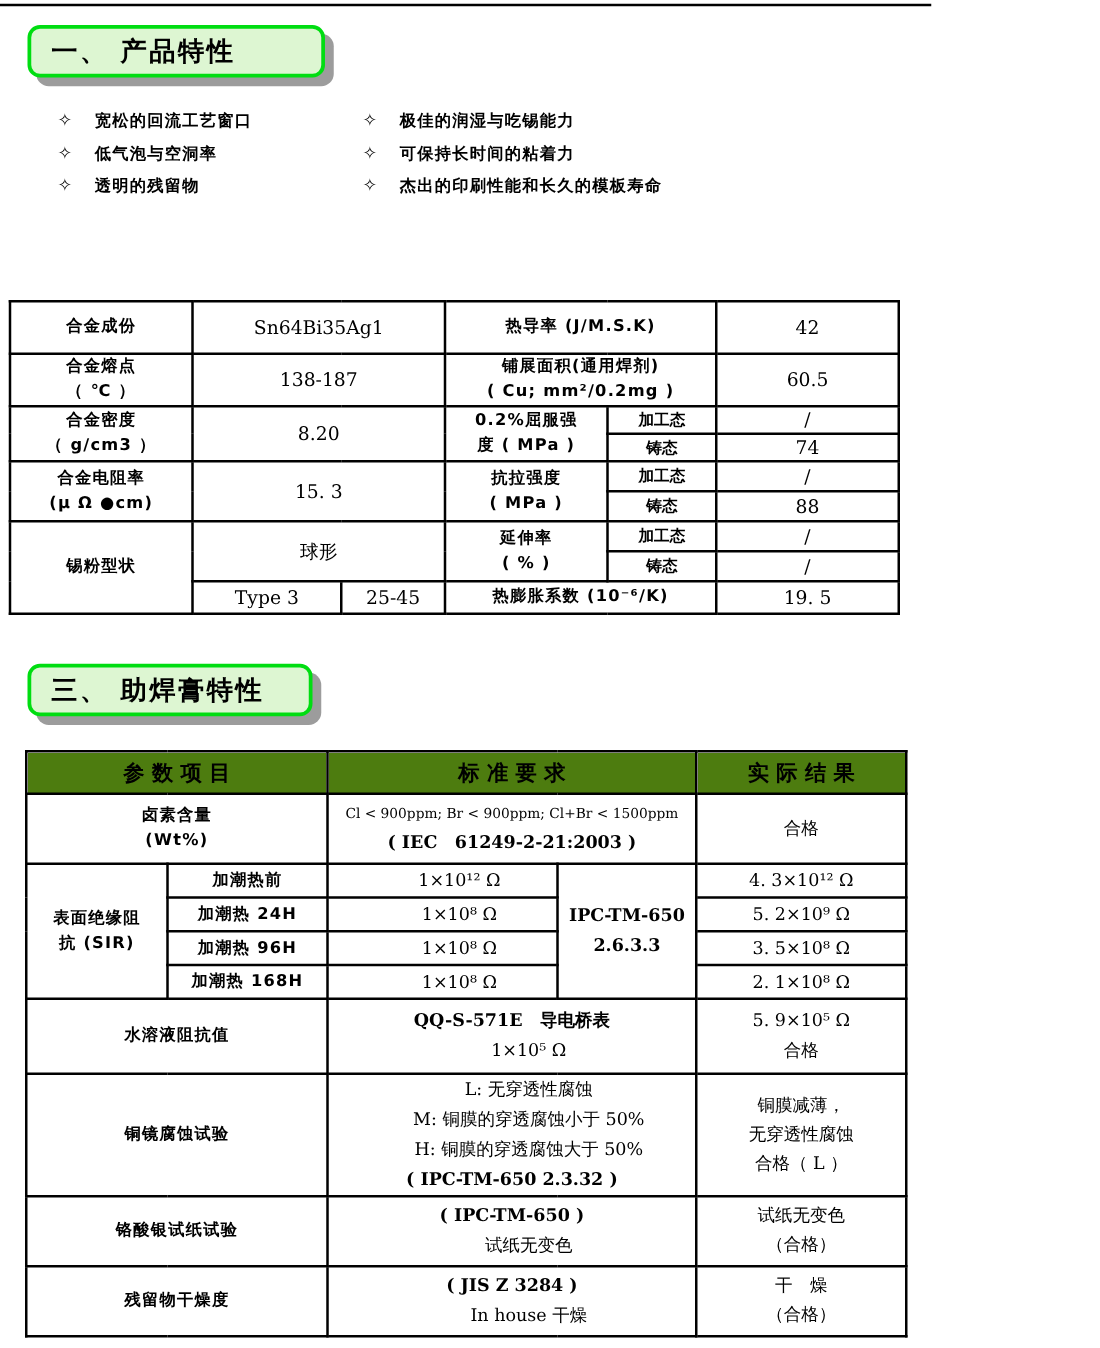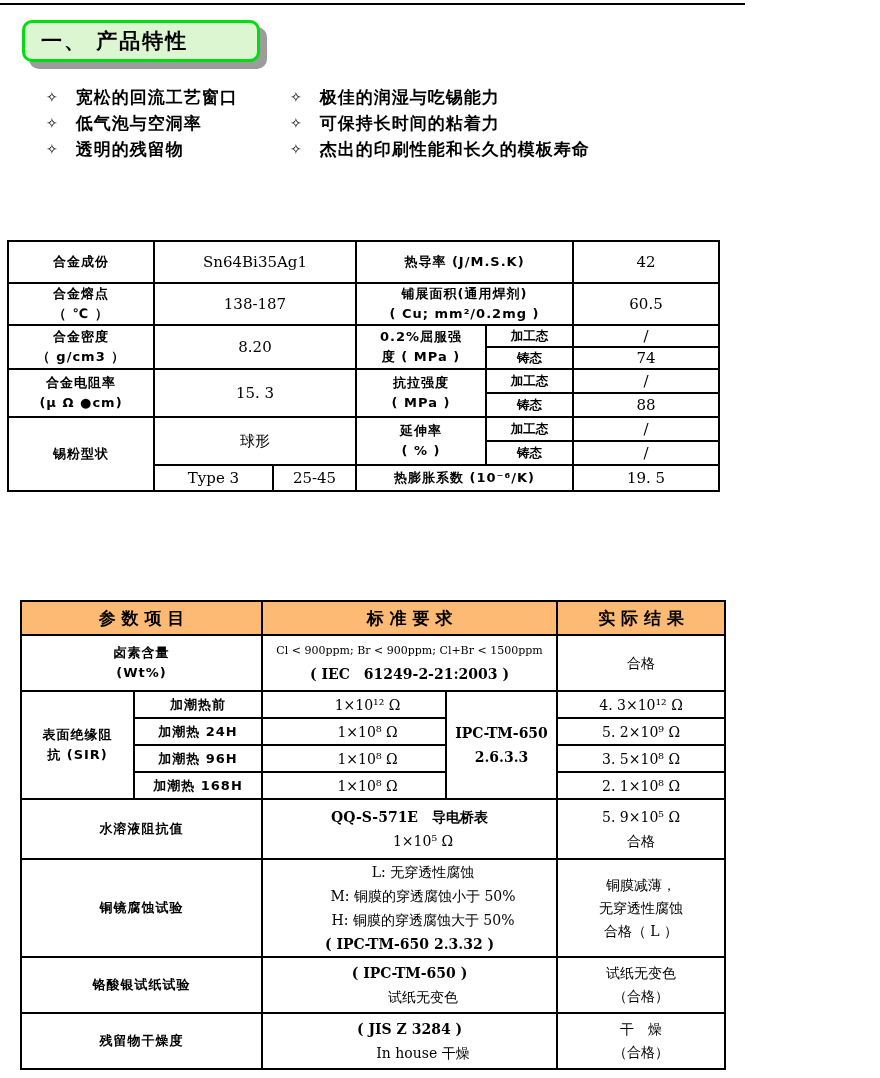--- a/index.html
+++ b/index.html
@@ -15,35 +15,35 @@
   .badge span{font-family:"DejaVu Sans","Liberation Sans",sans-serif;font-weight:bold;
               font-size:21px;letter-spacing:2px;}
   #badge1{left:22px;top:20px;width:238px;}
   #badge2{left:22px;top:176px;width:238px;}
   #badge3{left:22px;top:531px;width:228px;}
 
   
   .feat-row{position:absolute;height:26px;display:flex;align-items:center;}
   .diamond{font-family:"DejaVu Sans",sans-serif;font-size:14px;margin-right:18px;line-height:1;}
   .feat-label{font-family:"DejaVu Sans","Liberation Sans",sans-serif;font-weight:bold;
-              font-size:17px;letter-spacing:1px;}
+              font-size:13px;letter-spacing:1px;}
 
   
   table{border-collapse:collapse;table-layout:fixed;position:absolute;background:#fff;}
   td,th{border:2px solid #000;text-align:center;vertical-align:middle;padding:0;overflow:hidden;}
   #alloy-table{left:7px;top:240px;width:711px;border-radius:31px;}
   #flux-table{left:20px;top:600px;width:704px;}
 
   .cl{font-family:"DejaVu Sans","Liberation Sans",sans-serif;font-weight:bold;font-size:13px;
       line-height:20px;letter-spacing:1px;}
   .num{font-family:"DejaVu Serif","Liberation Serif",serif;font-size:15px;}
   .state{font-family:"DejaVu Sans","Liberation Sans",sans-serif;font-weight:bold;font-size:12.5px;}
 
   #flux-table th{font-family:"DejaVu Sans","Liberation Sans",sans-serif;font-weight:bold;
-                 font-size:17px;background:#fdba74;}
+                 font-size:17px;background:#4d7c0f;}
   .stdv{font-family:"DejaVu Serif","Liberation Serif",serif;font-size:14px;line-height:24px;padding-left:27px;}
   .stdsmall{font-family:"DejaVu Serif","Liberation Serif",serif;font-size:11px;line-height:22px;}
   .stdbold{font-family:"DejaVu Serif","Liberation Serif",serif;font-weight:bold;font-size:14px;line-height:24px;}
   .res{font-family:"DejaVu Serif","Liberation Serif",serif;font-size:14px;line-height:24px;}
   .res-s{font-family:"DejaVu Serif","Liberation Serif",serif;font-size:14px;line-height:23px;}
 </style>
 </head>
 <body>
 
 <div id="page">
@@ -157,20 +157,23 @@
     </tr>
     <tr style="height:26px">
       <td class="num">Type 3</td>
       <td class="num">25-45</td>
       <td class="cl" colspan="2">热膨胀系数 (10⁻⁶/K)</td>
       <td class="num">19. 5</td>
     </tr>
   </tbody>
     </table>
 
+  <div class="badge" id="badge3">
+    <span>三、 助焊膏特性</span>
+  </div>
 
   <table id="flux-table">
     <colgroup>
       <col style="width:113px">
         <col style="width:128px">
         <col style="width:184px">
       <col style="width:111px">
         <col style="width:168px">
     </colgroup>
     <tbody>

